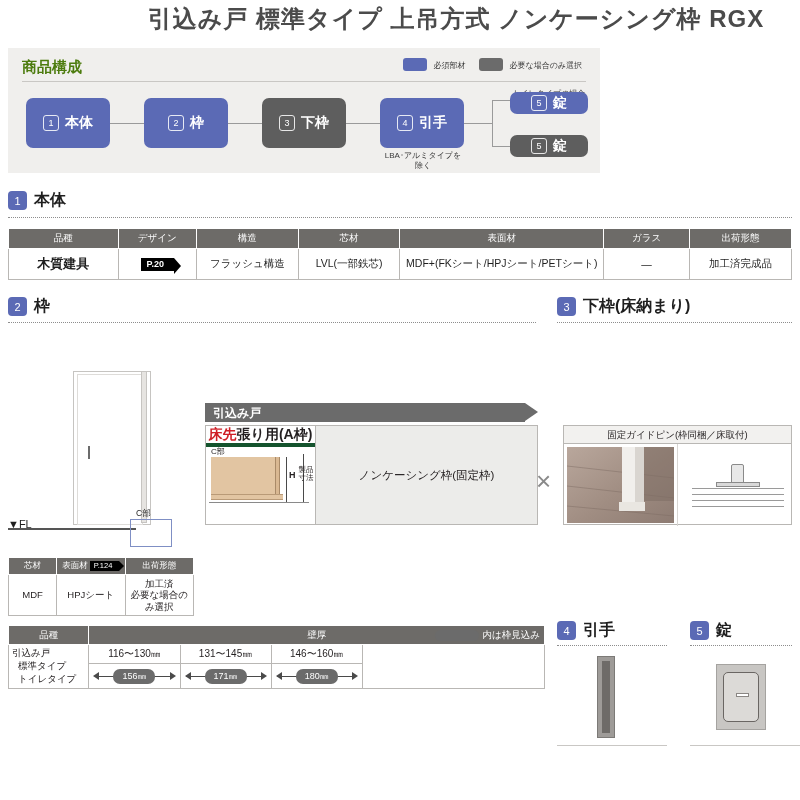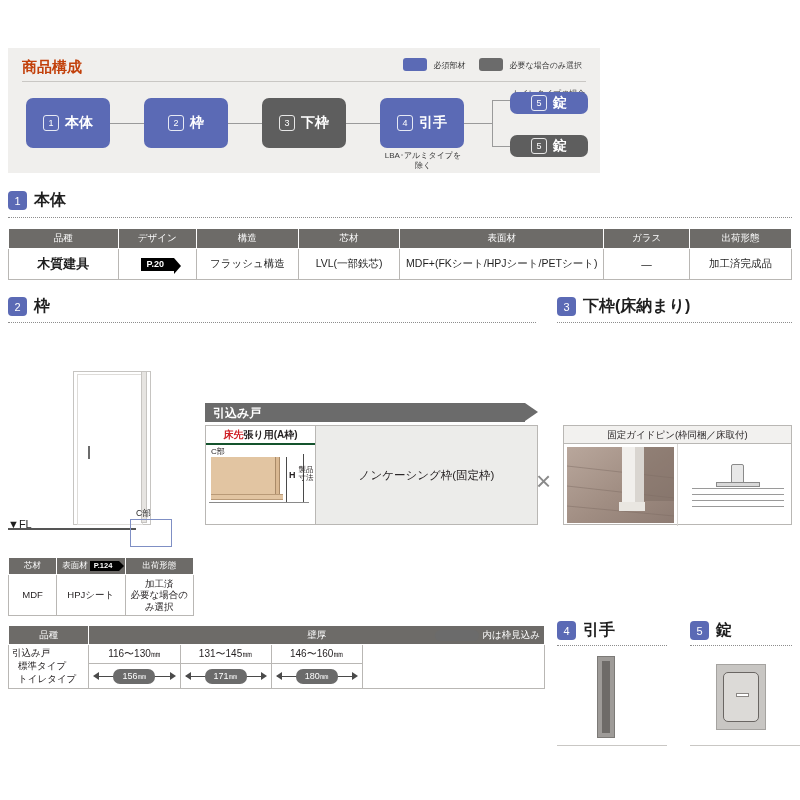--- a/index.html
+++ b/index.html
@@ -16,21 +16,21 @@
     font-size:24px;font-weight:bold;color:#4b4b4b;letter-spacing:1px;
     display:flex;align-items:center;justify-content:center;white-space:nowrap;
   }
 
   
   .comp{
     position:absolute;left:8px;top:48px;width:592px;height:125px;
     background:#f0efed;
   }
   .comp-title{
-    position:absolute;left:14px;top:10px;font-size:15px;font-weight:bold;color:#c2410c;
+    position:absolute;left:14px;top:10px;font-size:15px;font-weight:bold;color:#4d7c0f;
   }
   .comp-rule{
     position:absolute;left:14px;top:33px;width:564px;height:1px;background:#c9c7c4;
   }
   .legend{position:absolute;right:10px;top:10px;display:flex;align-items:flex-end;gap:6px;}
   .legend .sw{width:24px;height:13px;border-radius:3px;}
   .legend .sw.blue{background:#5b6ab5;}
   .legend .sw.gray{background:#6b6b6b;}
   .legend .lt{font-size:8px;color:#3a3a3a;margin-right:8px;}
 
@@ -110,21 +110,21 @@
     content:"";position:absolute;right:-13px;top:0;width:0;height:0;
     border-top:9.5px solid transparent;border-bottom:9.5px solid transparent;
     border-left:13px solid #6b6b6b;
   }
   .banner span{
     position:absolute;left:8px;top:2px;color:#fff;font-size:12px;font-weight:bold;
   }
   .dpanel{position:absolute;left:205px;top:425px;width:333px;height:100px;border:1px solid #b9b7b4;background:#fff;box-sizing:border-box;display:flex;}
   .dleft{width:110px;border-right:1px solid #b9b7b4;position:relative;box-sizing:border-box;}
   .dleft .hd{
-    height:17px;border-bottom:2px solid #14532d;font-size:10px;text-align:center;
+    height:17px;border-bottom:4px solid #14532d;font-size:14px;text-align:center;
     line-height:17px;font-weight:bold;
   }
   .dleft .hd .red{color:#cf2027;}
   .dright{flex:1;background:#ececea;display:flex;align-items:center;justify-content:center;font-size:11.5px;}
   .cpart{position:absolute;left:5px;top:20px;font-size:8px;}
   .panelwood{position:absolute;left:5px;top:31px;width:68px;height:37px;background:#e2c5a2;}
   .panelwood2{position:absolute;left:5px;top:68px;width:72px;height:4px;background:#e2c5a2;border-top:1px solid #b99a77;border-bottom:1px solid #b99a77;}
   .stile{position:absolute;left:69px;top:31px;width:5px;height:42px;background:#d9b892;border-left:1px solid #a98a68;border-right:1px solid #a98a68;box-sizing:border-box;}
   .floorline{position:absolute;left:3px;top:76px;width:100px;height:1px;background:#8a8a8a;}
   .hdim{position:absolute;left:80px;top:31px;width:1px;height:45px;background:#4a4a4a;}
@@ -142,21 +142,21 @@
   .pin-base{position:absolute;left:38px;top:38px;width:44px;height:5px;background:#d9d9d9;border:1px solid #8a8a8a;box-sizing:border-box;}
   .pin-stem{position:absolute;left:53px;top:20px;width:13px;height:19px;background:#e8e8e8;border:1px solid #8a8a8a;box-sizing:border-box;border-radius:2px 2px 0 0;}
   .fl1,.fl2,.fl3,.fl4{position:absolute;left:14px;width:92px;height:1px;background:#9a9a9a;}
   .fl1{top:44px;}.fl2{top:50px;}.fl3{top:56px;}.fl4{top:62px;}
 
   
   .t2{position:absolute;left:8px;top:557px;width:186px;font-size:9px;}
   .t2 th{background:#6d6b68;color:#fff;font-weight:normal;border:1px solid #fff;padding:2px 1px;text-align:center;font-size:8.5px;}
   .t2 td{border:1px solid #b9b7b4;border-top:none;padding:3px 1px;text-align:center;background:#fff;font-size:9.5px;line-height:1.2;}
   .ptag2{
-    display:inline-block;background:#000;color:#fff;font-size:7.5px;font-weight:bold;
+    display:inline-block;background:#000;color:#fff;font-size:7.5px;font-weight:normal;
     padding:0.5px 7px 0.5px 4px;position:relative;margin-left:2px;
   }
   .ptag2:after{
     content:"";position:absolute;right:-5px;top:0;width:0;height:0;
     border-top:5.5px solid transparent;border-bottom:5.5px solid transparent;
     border-left:5px solid #000;
   }
 
   
   .t3{position:absolute;left:8px;top:625px;width:537px;font-size:10px;}
@@ -195,20 +195,21 @@
     position:absolute;left:6px;top:7px;width:36px;height:50px;background:#dcdad7;
     border:1.5px solid #6a6663;border-radius:5px;box-sizing:border-box;
   }
   .lock-slot{position:absolute;left:12px;top:20px;width:13px;height:4px;background:#fff;border:1px solid #8a8683;box-sizing:border-box;}
 </style>
 </head>
 <body>
 
 <div class="page">
 
+  <div class="title">引込み戸 標準タイプ 上吊方式 ノンケーシング枠 RGX</div>
 
   <div class="comp">
     <div class="comp-title">商品構成</div>
     <div class="comp-rule"></div>
 
     <div class="legend">
       <span class="sw blue"></span>
       <span class="lt">必須部材</span>
       <span class="sw gray"></span>
       <span class="lt">必要な場合のみ選択</span>

